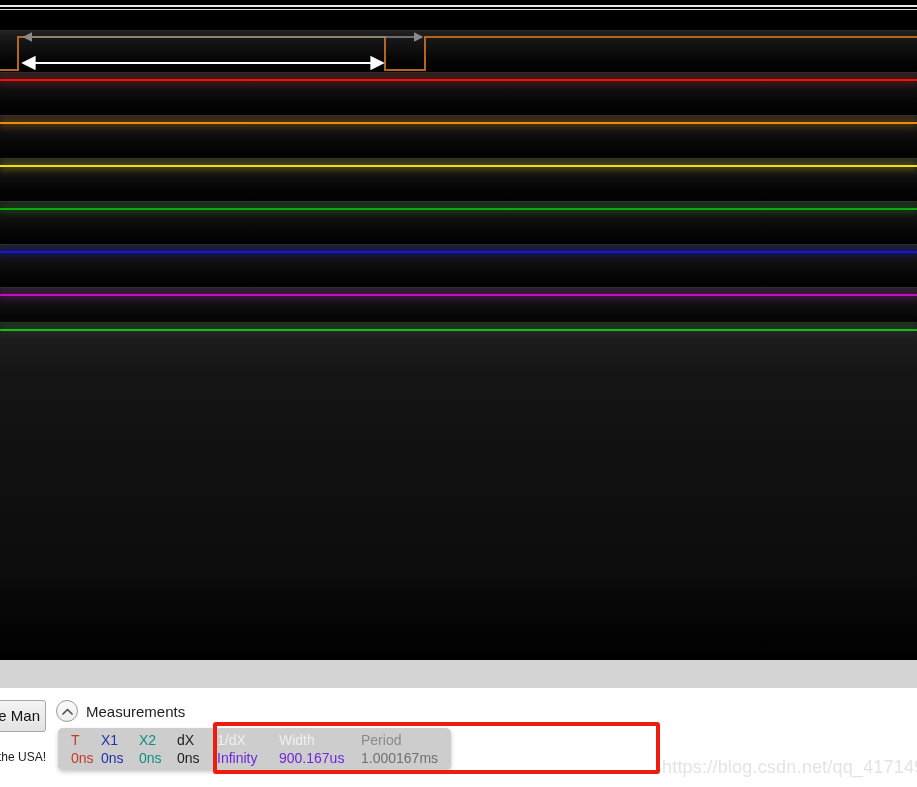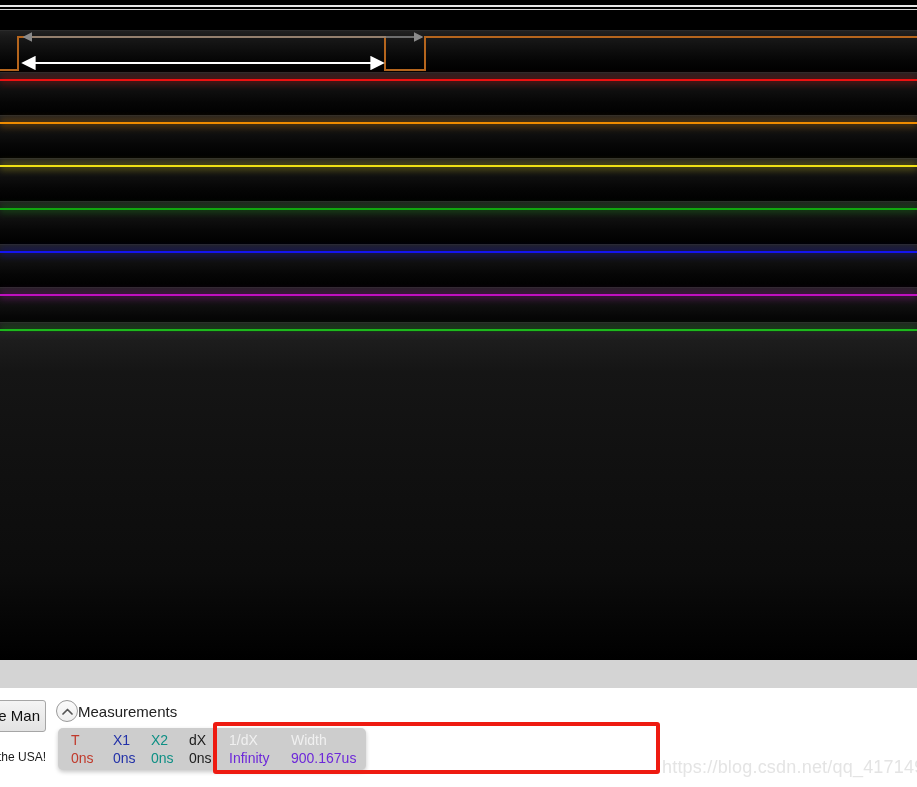--- a/index.html
+++ b/index.html
@@ -131,20 +131,21 @@
     color: #1a1a1a;
     white-space: nowrap;
   }
 
   
   #measurements-header {
     position: absolute;
     left: 56px; top: 12px;
     display: flex;
     align-items: center;
+    gap: 8px;
   }
   #collapse-icon {
     width: 22px; height: 22px;
     border-radius: 50%;
     border: 1px solid #9a9a9a;
     background: linear-gradient(to bottom, #fbfbfb, #eeeeee);
     display: flex;
     align-items: center;
     justify-content: center;
     box-sizing: border-box;
@@ -301,38 +302,42 @@
       </svg>
     </span>
     <span id="measurements-title">Measurements</span>
   </div>
 
   <div id="measurement-strip">
       <div class="m-col cursor-t" style="width: 30px;">
         <div class="m-label">T</div>
         <div class="m-value">0ns</div>
       </div>
-      <div class="m-col cursor-x1" style="width: 38px; margin-left: 12px;">
+      <div class="m-col cursor-x1" style="width: 38px;">
         <div class="m-label">X1</div>
         <div class="m-value">0ns</div>
       </div>
       <div class="m-col cursor-x2" style="width: 38px;">
         <div class="m-label">X2</div>
         <div class="m-value">0ns</div>
       </div>
       <div class="m-col cursor-dx" style="width: 40px;">
         <div class="m-label">dX</div>
         <div class="m-value">0ns</div>
       </div>
       <div class="m-col stat bright" style="width: 62px;">
         <div class="m-label">1/dX</div>
         <div class="m-value">Infinity</div>
       </div>
       <div class="m-col stat bright" style="width: 82px;">
         <div class="m-label">Width</div>
         <div class="m-value">900.167us</div>
       </div>
+      <div class="m-col stat" style="width: 97px;">
+        <div class="m-label">Period</div>
+        <div class="m-value">1.000167ms</div>
+      </div>
     </div>
 </div>
 
 <div id="highlight-box" style="border-color: rgb(238, 27, 17);"></div>
 
 <div id="watermark">https://blog.csdn.net/qq_41714908</div>
 
 </body></html>

